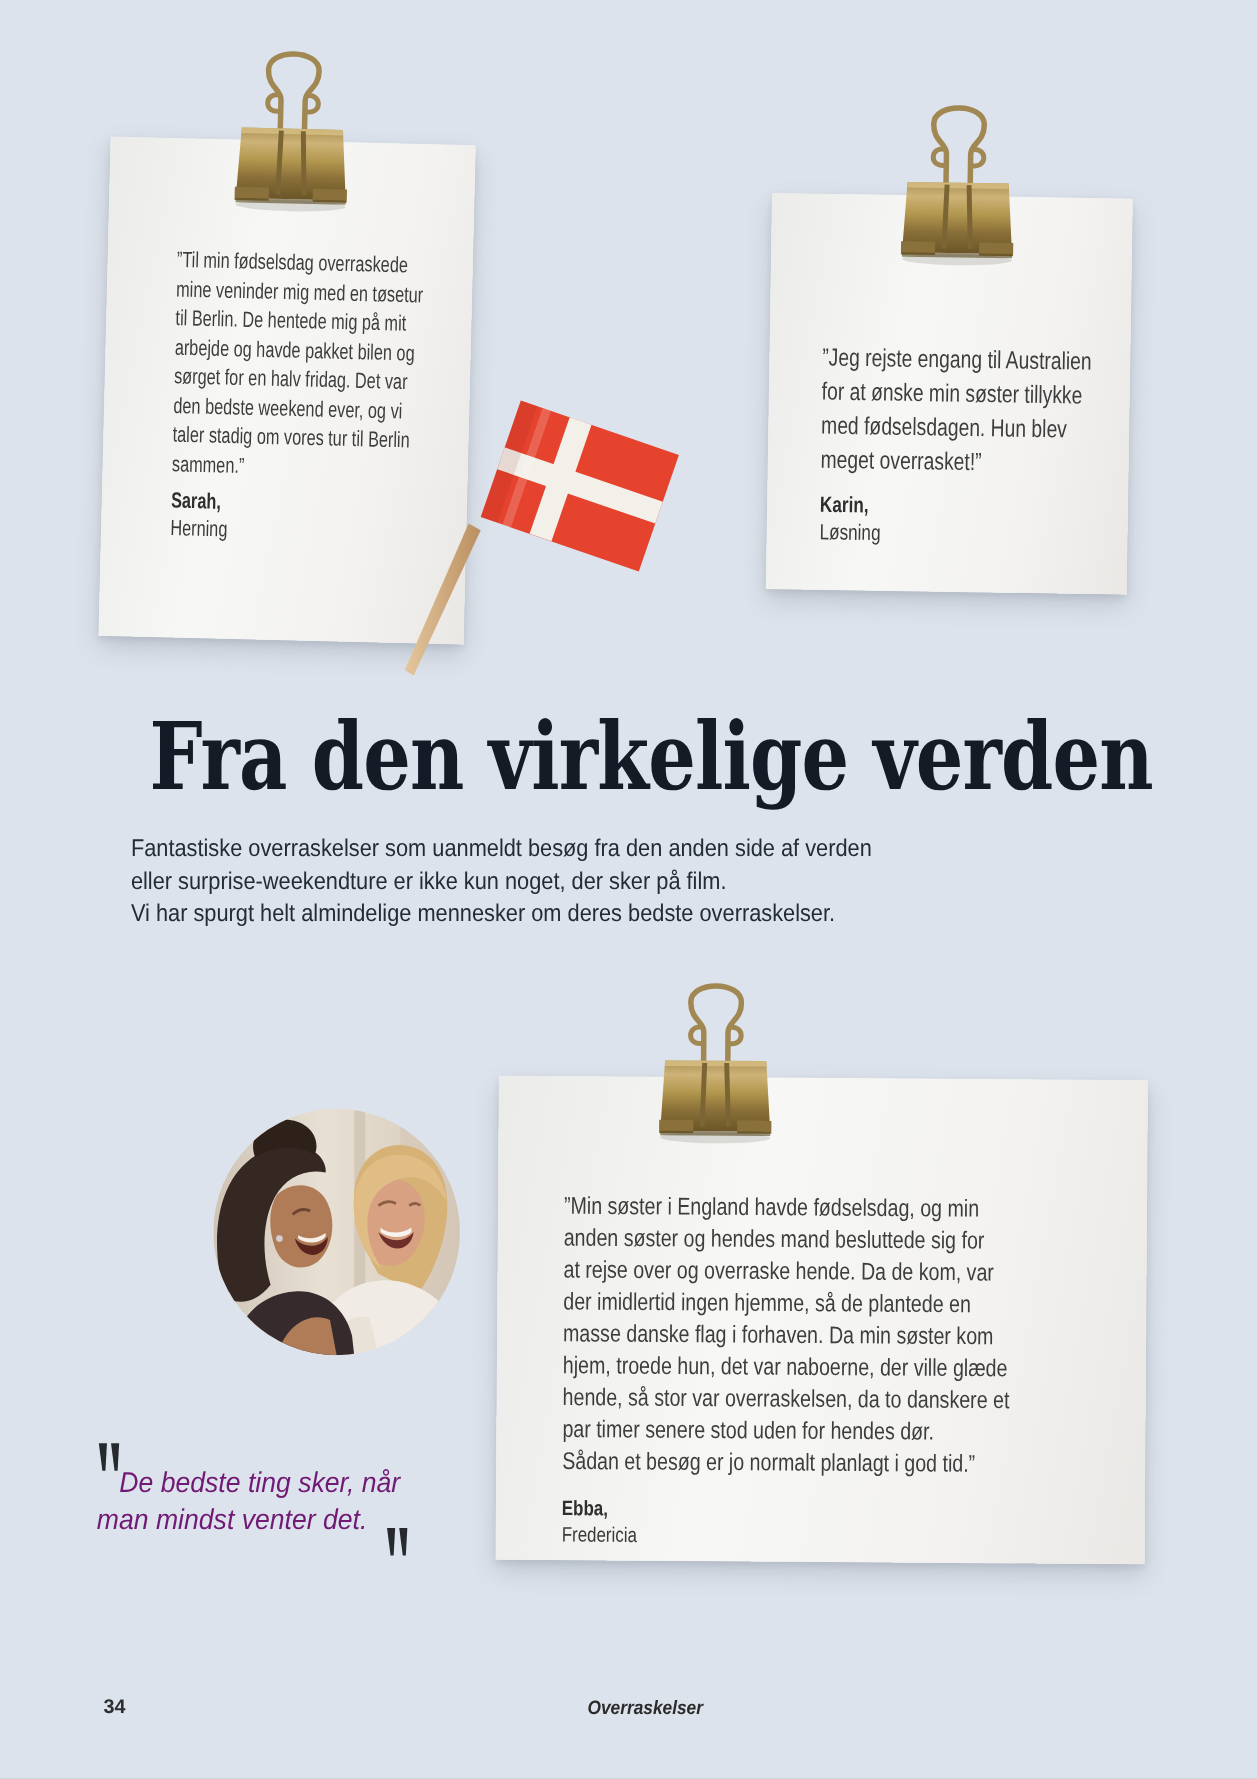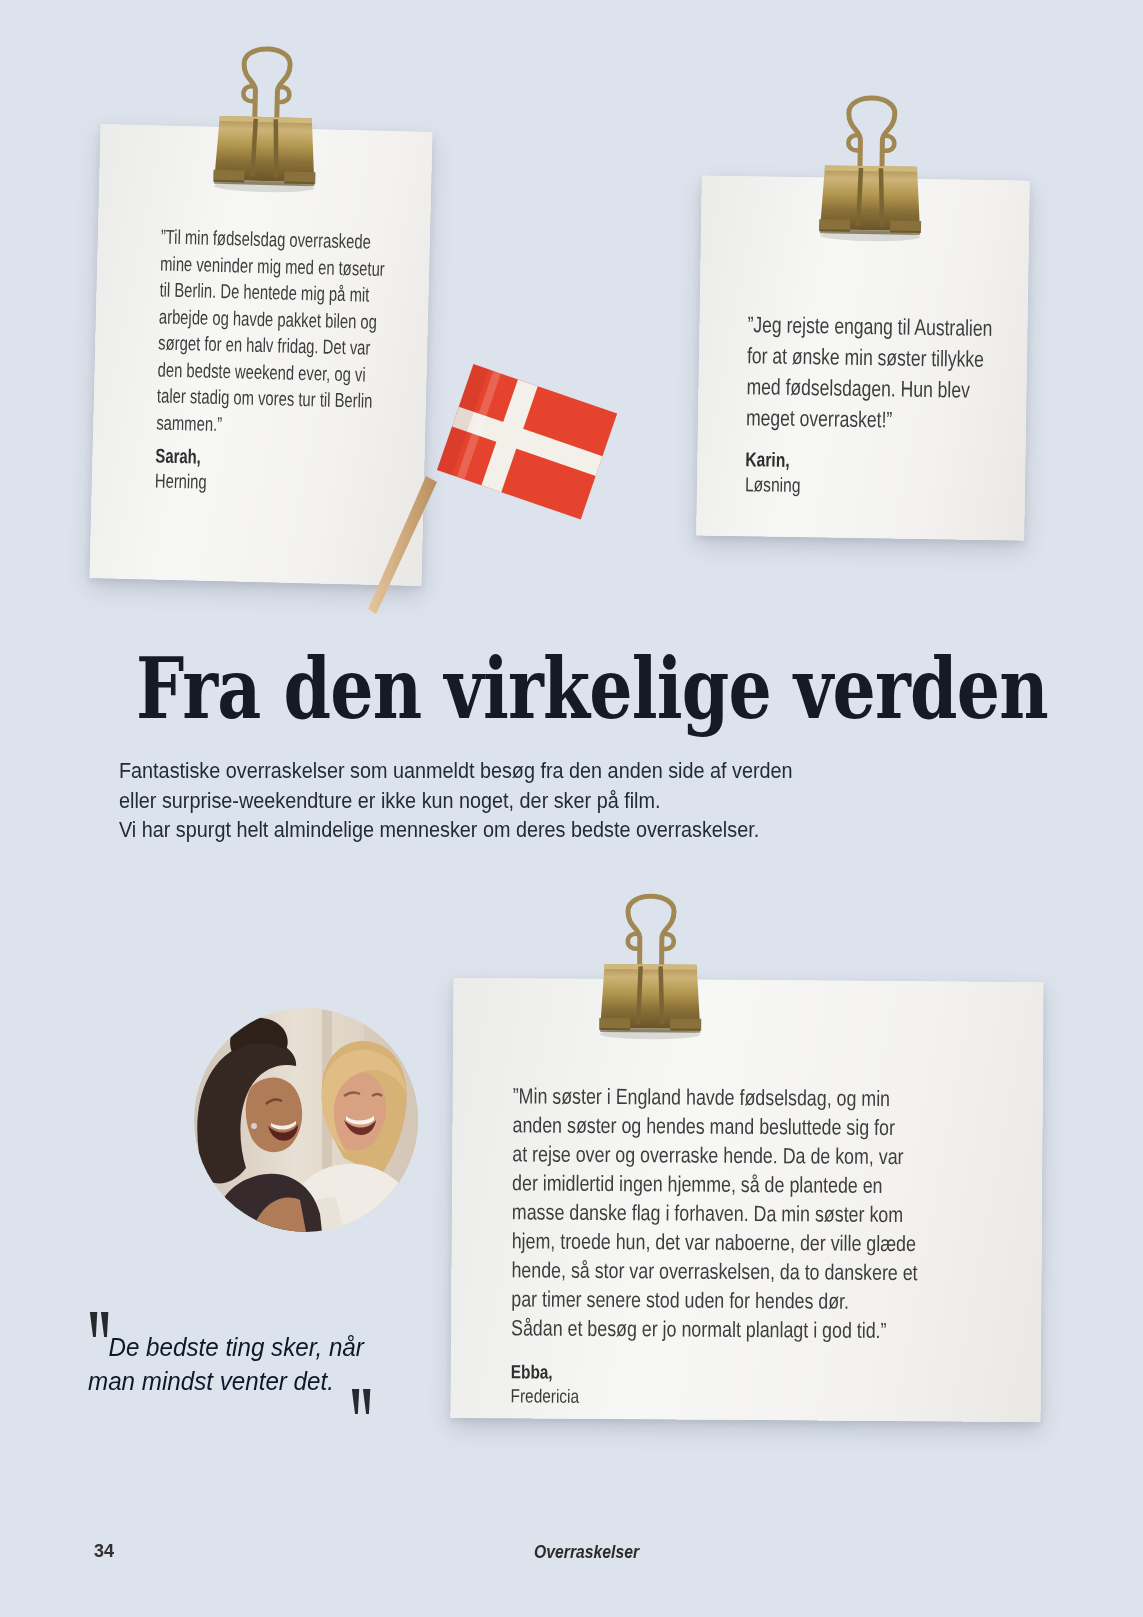--- a/index.html
+++ b/index.html
@@ -50,21 +50,21 @@
          font-size:22px;line-height:29.5px;color:#232b36;z-index:3;}
 
   
   .flag{position:absolute;left:310px;top:330px;width:340px;height:300px;z-index:4;}
 
   
   .photo{position:absolute;left:194px;top:1008px;width:224px;height:224px;z-index:2;}
 
   
   .pullquote{position:absolute;left:88px;top:1310px;width:340px;height:120px;z-index:3;
-             font-style:italic;color:#0f172a;}
+             font-style:italic;color:#701a75;}
   .qmark{position:absolute;width:24px;height:30px;}
   .qmark--open{left:0;top:0;}
   .qmark--close{left:262px;top:77px;}
   .pq-text{position:absolute;left:0;top:20px;font-size:26px;line-height:34px;white-space:nowrap;}
   .pq-l1{padding-left:22px;}
 
   
   .pageno{position:absolute;left:94px;top:1541px;font-size:18px;font-weight:bold;color:#2f2f2f;z-index:3;text-align:right;}
   .section{position:absolute;left:534px;top:1542px;font-size:17.5px;font-weight:700;font-style:italic;
            color:#2b2b2b;z-index:3;white-space:nowrap;}

